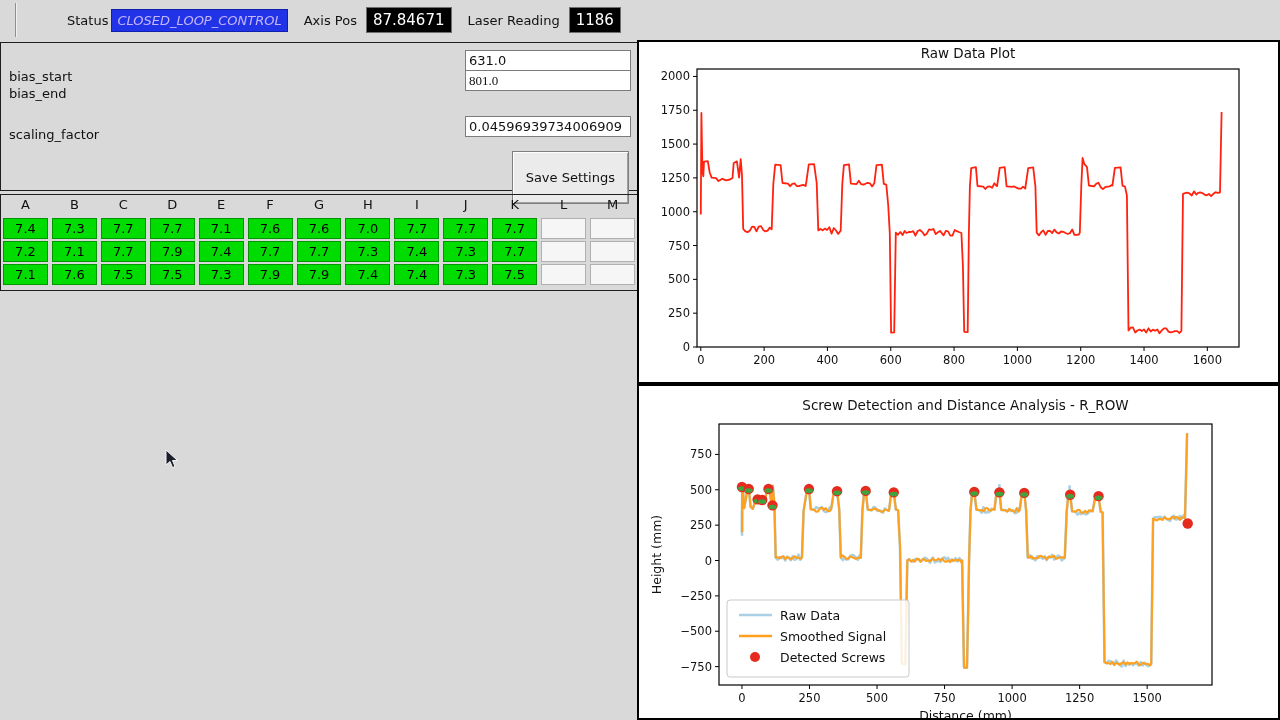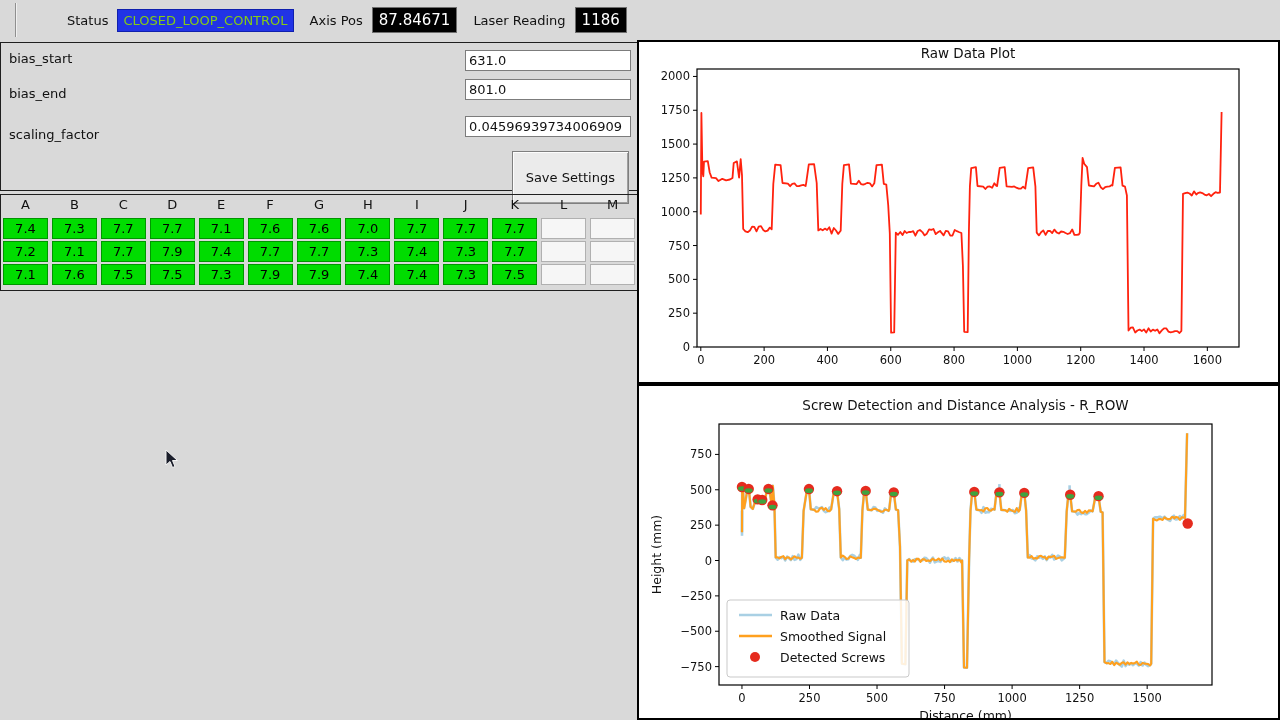--- a/index.html
+++ b/index.html
@@ -11,22 +11,22 @@
   .toolbar { position:absolute; left:0; top:0; width:1280px; height:40px;
              display:flex; align-items:center; padding:0 10px 0 8px; background:#d9d9d9; }
   .btns { display:flex; gap:13px; }
   .tk-btn { font:13px "DejaVu Sans",sans-serif; background:#ebebeb; color:#111;
             border:1px solid #7f7f7f; padding:5px 15px; white-space:nowrap;
             box-shadow: inset 1px 1px 0 #fdfdfd, inset -1px -1px 0 #9f9f9f; cursor:default; }
   .arrow-btn { padding:5px 0; width:36px; text-align:center; }
   .tb-divider { width:2px; height:34px; background:#8f8f8f; border-right:1px solid #f0f0f0; margin-left:7px; }
   .tb-label { font-size:13px; margin-left:16px; white-space:nowrap;text-align:right; }
   .tb-label.first { margin-left:50px; }
-  .status-box { margin-left:9px; background:#2133e6; color:#84cc16; font-size:13px;
-                padding:3px 5px; border:1px solid #0f1fae; white-space:nowrap; }
+  .status-box { margin-left:3px; background:#2133e6; color:#c4b5fd; font-size:13px;
+                padding:3px 5px; border:1px solid #0f1fae; white-space:nowrap;font-style:italic; }
   .black-box { margin-left:9px; background:#000; color:#fff; font-size:15px;
                padding:3px 6px; border:1px solid #6e6e6e; white-space:nowrap; }
 
   
   .settings-frame { position:absolute; left:0; top:42px; width:638px; height:149px;
                     border:1px solid #1f1f1f; }
   .s-label { position:absolute; left:8px; font-size:13px; }
   .s-input { position:absolute; left:464px; width:166px; height:21px;
              font:13px "DejaVu Sans",sans-serif; border:1px solid #7c7c7c; background:#fff;
              padding:1px 3px; color:#111; }
@@ -61,24 +61,24 @@
     <span class="tb-label first">Status</span>
     <span class="status-box">CLOSED_LOOP_CONTROL</span>
     <span class="tb-label">Axis Pos</span>
     <span class="black-box">87.84671</span>
     <span class="tb-label">Laser Reading</span>
     <span class="black-box">1186</span>
 
   </div>
 
   <div class="settings-frame">
-    <span class="s-label" style="top:8px">bias_start</span>
+    <span class="s-label" style="top:26px">bias_start</span>
     <input class="s-input" style="top: 7px;" value="631.0">
     <span class="s-label" style="top:43px">bias_end</span>
-    <input class="s-input" style="top: 36px;" value="801.0">
+    <input class="s-input" style="top: 27px; font-family: Liberation Serif, serif;" value="801.0">
     <span class="s-label" style="top:84px">scaling_factor</span>
     <input class="s-input" style="top: 73px;" value="0.04596939734006909">
     <button class="tk-btn save-btn">Save Settings</button>
   </div>
 
   <div class="table-frame">
       <div class="thead">
         <div class="th">A</div>
         <div class="th">B</div>
         <div class="th">C</div>

